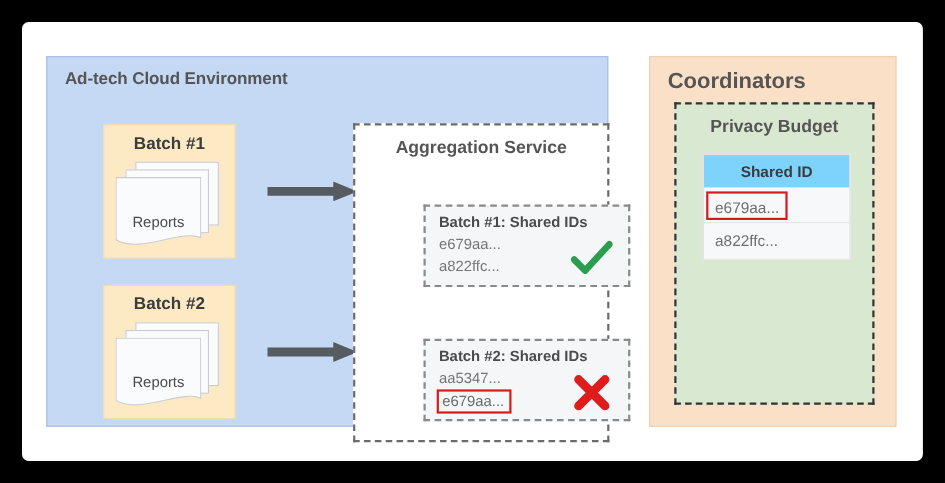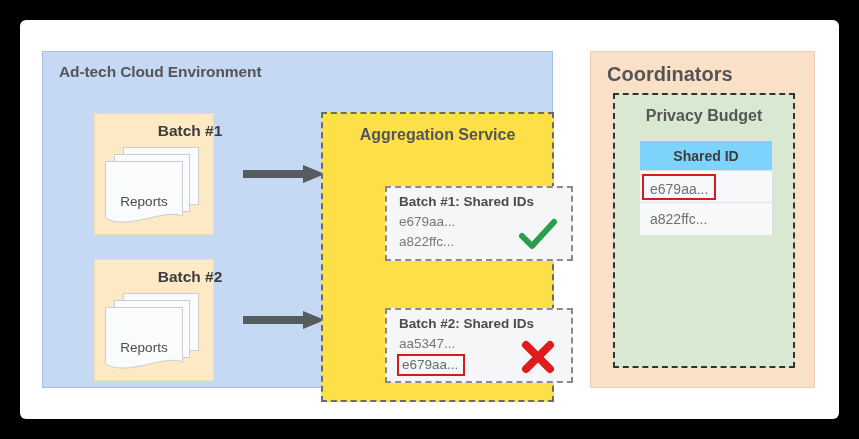--- a/index.html
+++ b/index.html
@@ -57,21 +57,20 @@
 
   .batch-card-title {
     position: absolute;
     top: 8px;
     left: 0;
     width: 100%;
     text-align: center;
     font-size: 15.5px;
     font-weight: bold;
     color: #3c3c3c;
-    padding-left: 36px;
   }
 
   .doc-stack {
     position: absolute;
     left: 10px;
     top: 33px;
     width: 101px;
     height: 78px;
   }
   .doc-sheet {
@@ -110,21 +109,21 @@
   .arrow.a2 { left: 200px; top: 259px; }
   .arrow svg { display: block; }
 
   
   .agg-panel {
     position: absolute;
     left: 278px;
     top: 60px;
     width: 233px;
     height: 290px;
-    background: #fde047;
+    background: #ffffff;
     border: 2px dashed #6b6b6b;
     box-sizing: border-box;
   }
   .agg-title {
     position: absolute;
     left: 0;
     top: 12px;
     width: 100%;
     text-align: center;
     font-size: 16px;

